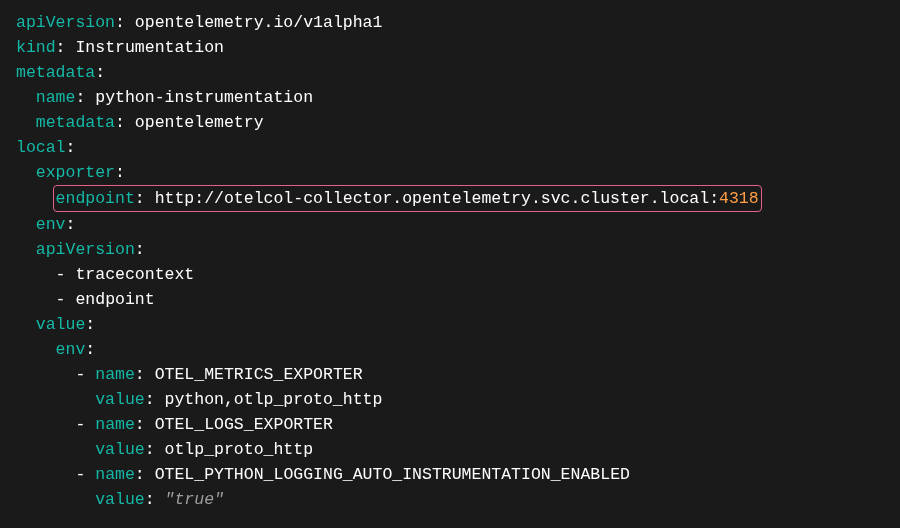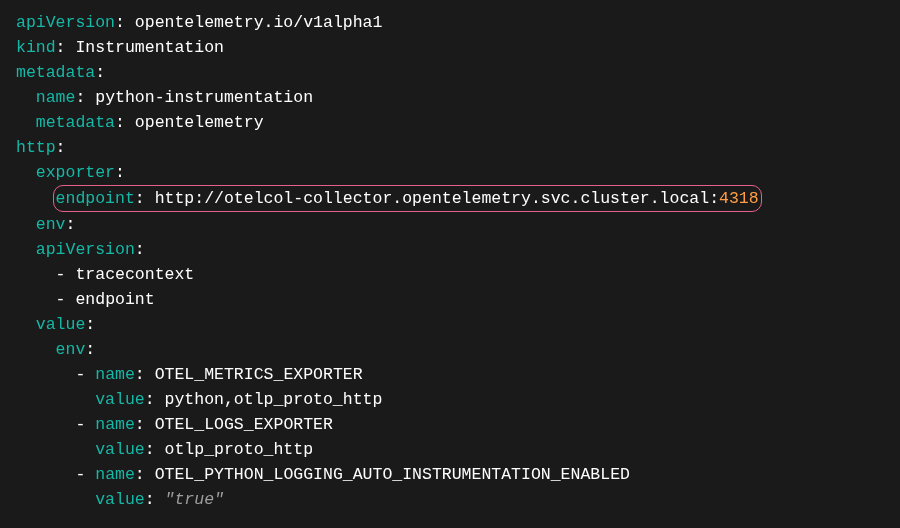--- a/index.html
+++ b/index.html
@@ -20,34 +20,34 @@
     white-space: pre;
   }
   .key      { color: #14b8a6; }   
   .str      { color: #ffffff; }   
   .num      { color: #ff9e45; }   
   .dash     { color: #ffffff; }
   .quoted   { color: #9e9e9e; font-style: italic; }
   .hl {
     display: inline-block;
     border: 1.5px solid #e6618a;
-    border-radius: 10px;
+    border-radius: 4px;
     padding: 0 2px;
     margin-left: -3px;
   }
 </style>
 </head>
 <body>
 
 <pre class="code"><span class="key">apiVersion</span>: <span class="str">opentelemetry.io/v1alpha1</span>
 <span class="key">kind</span>: <span class="str">Instrumentation</span>
 <span class="key">metadata</span>:
   <span class="key">name</span>: <span class="str">python-instrumentation</span>
   <span class="key">metadata</span>: <span class="str">opentelemetry</span>
-<span class="key">http</span>:
+<span class="key">local</span>:
   <span class="key">exporter</span>:
     <span class="hl"><span class="key">endpoint</span>: <span class="str">http://otelcol-collector.opentelemetry.svc.cluster.local:</span><span class="num">4318</span></span>
   <span class="key">env</span>:
   <span class="key">apiVersion</span>:
     <span class="dash">-</span> <span class="str">tracecontext</span>
     <span class="dash">-</span> <span class="str">endpoint</span>
   <span class="key">value</span>:
     <span class="key">env</span>:
       <span class="dash">-</span> <span class="key">name</span>: <span class="str">OTEL_METRICS_EXPORTER</span>
         <span class="key">value</span>: <span class="str">python,otlp_proto_http</span>

